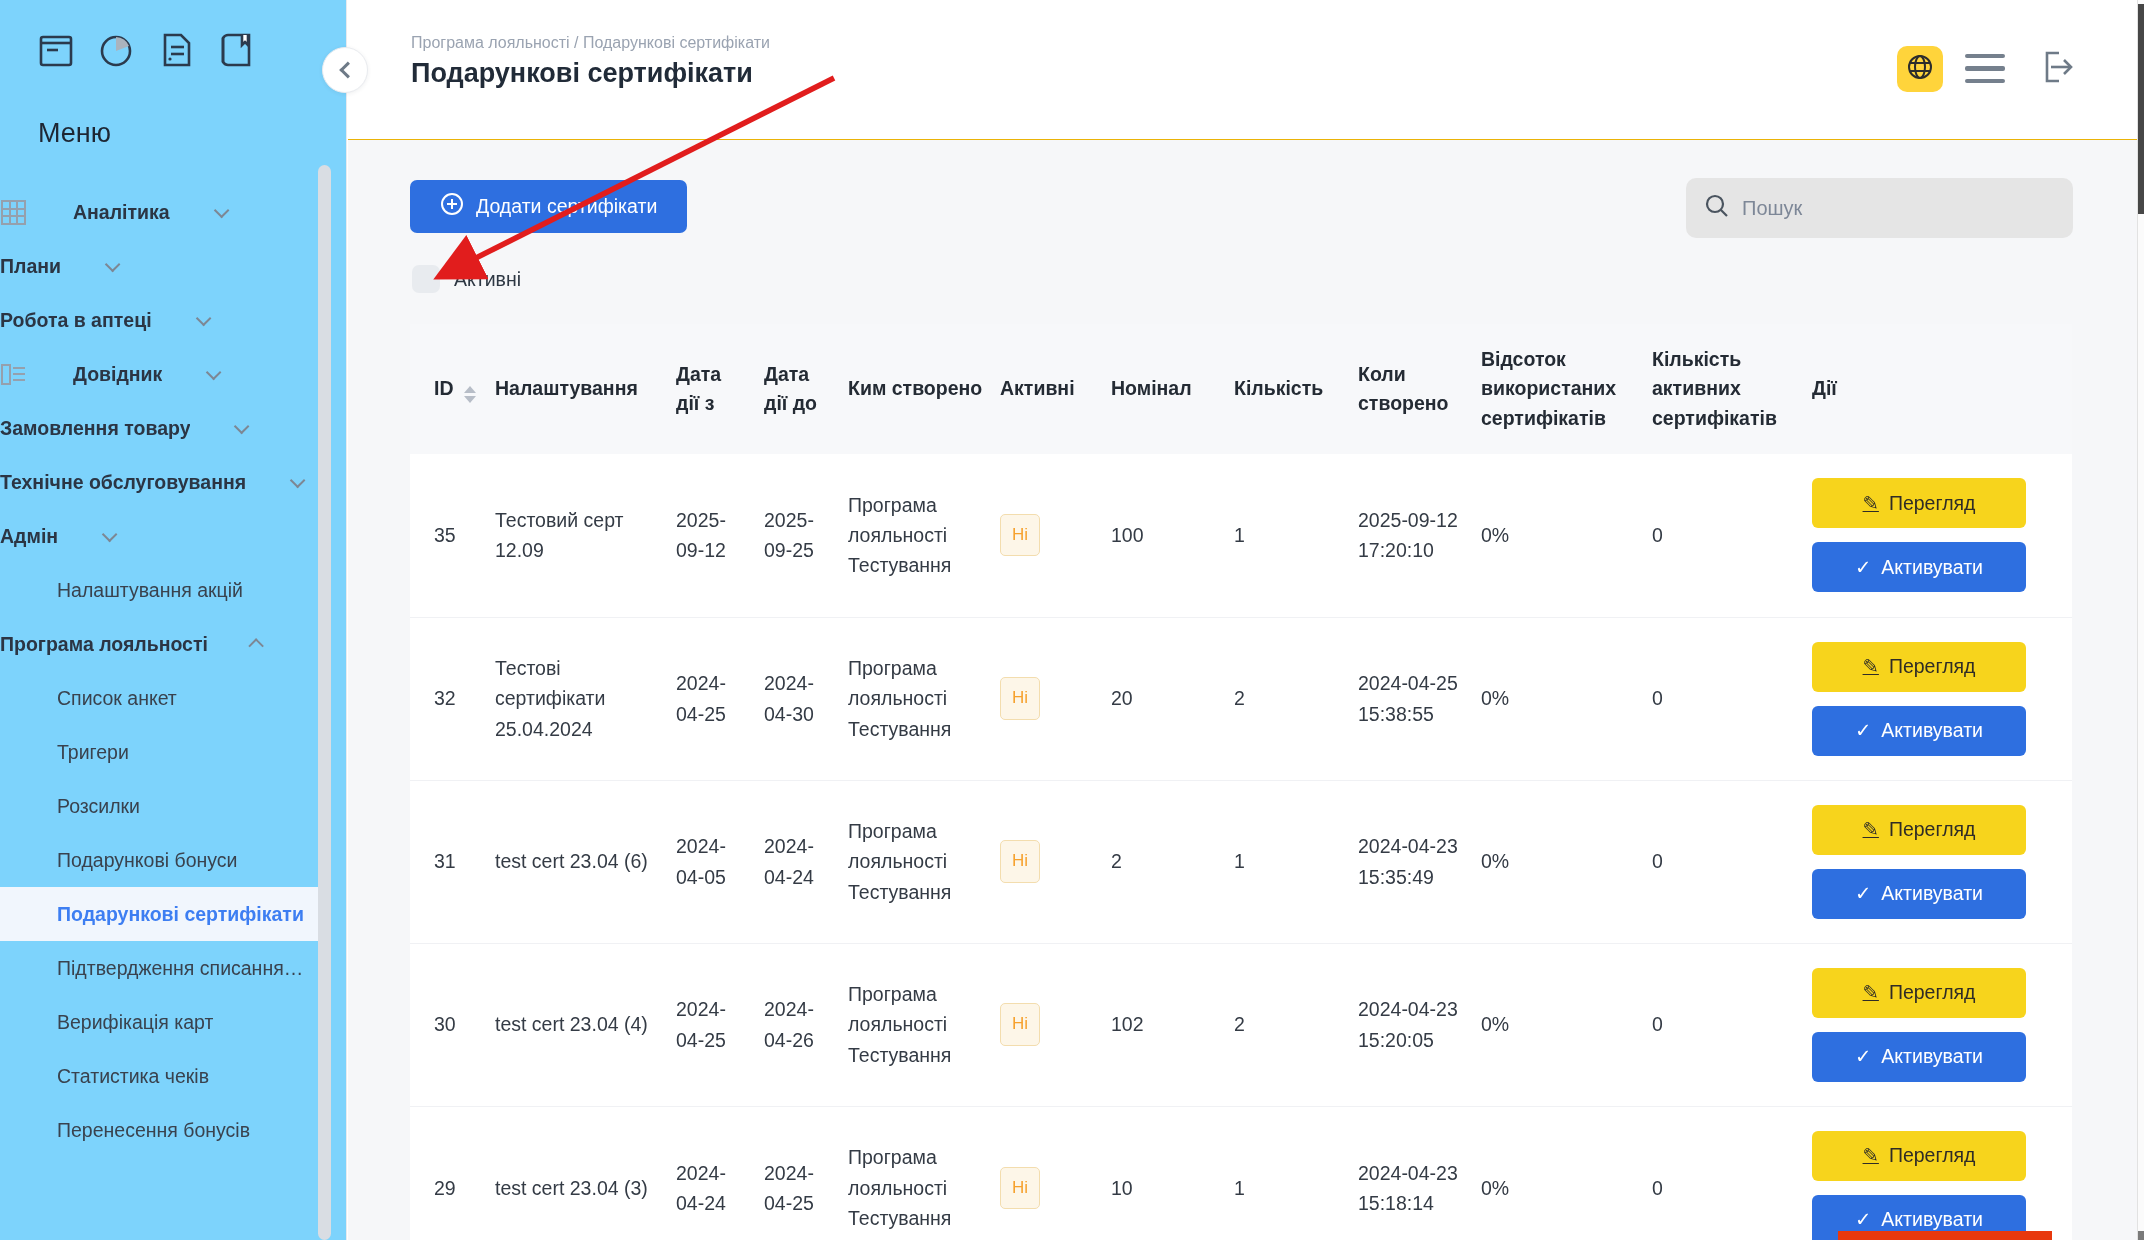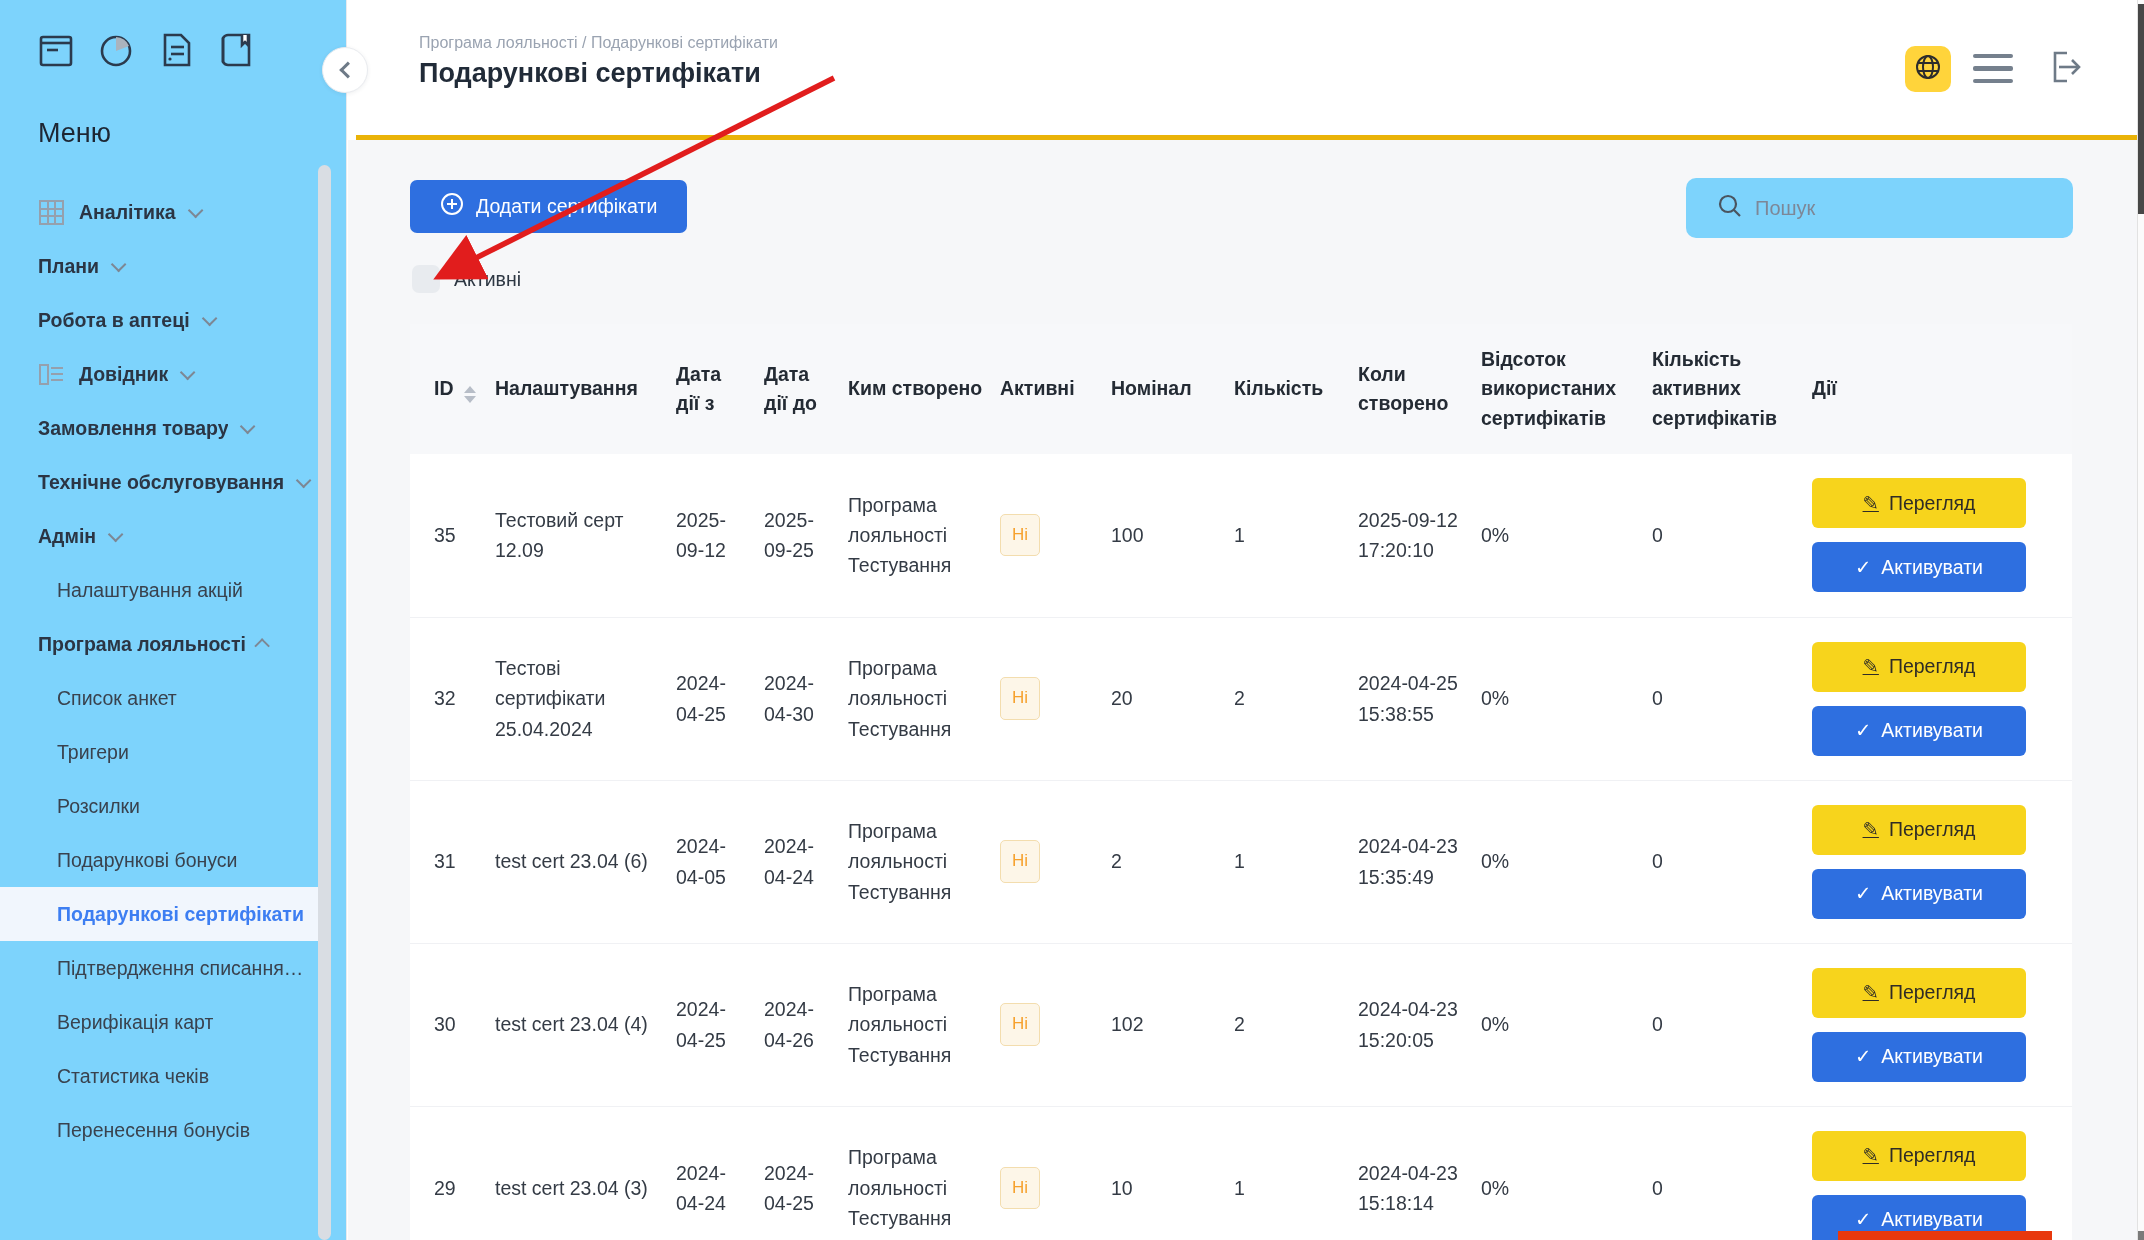--- a/index.html
+++ b/index.html
@@ -16,21 +16,21 @@
     background:#7dd3fc; border-right:1px solid #e7eaee; overflow:hidden;
   }
   .sb-icons { display:flex; gap:20px; margin:30px 0 0 36px; }
   .sb-icons svg { display:block; }
   .menu-title { margin:48px 0 0 38px; font-size:27px; font-weight:500; color:#1d2633; }
   .nav-list { list-style:none; margin-top:36px; }
   .nav-item {
     height:54px; display:flex; align-items:center; cursor:pointer;
     font-size:19.5px; color:#2b3544; width:318px;
   }
-  .nav-item.top { padding-left:38px; font-weight:700; }
+  .nav-item.top { font-weight:700;gap:32px; }
   .nav-item.sub { padding-left:57px; font-weight:400; color:#39424e; }
   .nav-item.active { background:#f1f6fd; color:#3d7ef2; font-weight:700; }
   .nav-item .icn { margin-right:14px; display:inline-flex; }
   .nav-item .label { white-space:nowrap; overflow:hidden; text-overflow:ellipsis; max-width:250px; }
   .chev { width:11px; height:11px; border-right:2.4px solid #7d8794; border-bottom:2.4px solid #7d8794;
           display:inline-block; margin-left:12px; }
   .chev.down { transform:rotate(45deg) translateY(-3px); }
   .chev.up   { transform:rotate(225deg) translateY(-2px); }
   .sb-scrollthumb {
     position:absolute; left:318px; top:165px; width:13px; height:1075px;
@@ -43,22 +43,22 @@
     background:#fff; border:1px solid #e9ebef; box-shadow:0 1px 4px rgba(40,50,70,.08);
     display:flex; align-items:center; justify-content:center; cursor:pointer; z-index:5;
   }
   .collapse-btn .chevleft {
     width:12px; height:12px; border-left:3px solid #6e7a87; border-bottom:3px solid #6e7a87;
     transform:rotate(45deg) translate(2px,-2px);
   }
 
   
   .topbar {
-    position:absolute; left:356px; top:0; width:1789px; height:140px; background:#fff;
-    border-bottom:5px solid #eab308;
+    position:absolute; left:348px; top:0; width:1789px; height:140px; background:#fff;
+    border-bottom:1px solid #eab308;
   }
   .breadcrumb { position:absolute; left:63px; top:34px; font-size:16px; color:#9aa3b1; }
   .page-title { position:absolute; left:63px; top:58px; font-size:27px; font-weight:700; color:#212b38; }
   .topbar-actions { position:absolute; right:60px; top:45px; display:flex; align-items:center; gap:22px; }
   .globe-btn {
     width:46px; height:46px; border-radius:10px; background:#ffd43b; border:none; cursor:pointer;
     display:flex; align-items:center; justify-content:center;
   }
   .burger-btn { width:46px; height:46px; background:none; border:none; cursor:pointer;
     display:flex; flex-direction:column; justify-content:center; gap:8px; }
@@ -70,22 +70,22 @@
     position:absolute; left:348px; top:140px; width:1789px; height:1100px;
     background:#f6f7f9; padding:40px 0 0 62px;
   }
   .toolbar { position:relative; height:62px; }
   .add-btn {
     position:absolute; left:0; top:0; height:53px; padding:0 30px; border:none; border-radius:7px;
     background:#2e6fe0; color:#fff; font-size:19.5px; font-weight:500; cursor:pointer;
     display:flex; align-items:center; gap:12px; font-family:inherit;
   }
   .search-box {
-    position:absolute; left:1276px; top:-2px; width:387px; height:60px; background:#7dd3fc;
-    border-radius:10px; display:flex; align-items:center; padding:0 18px; gap:12px;justify-content:flex-end;
+    position:absolute; left:1276px; top:-2px; width:387px; height:60px; background:#e5e5e5;
+    border-radius:10px; display:flex; align-items:center; padding:0 18px; gap:12px;
   }
   .search-box input {
     border:none; background:transparent; outline:none; font-size:20px; color:#47505c;
     font-family:inherit; width:300px;
   }
   .search-box input::placeholder { color:#7d8797; }
   .filter-row { display:flex; align-items:center; gap:14px; margin:22px 0 0 2px; height:30px; }
   .checkbox { width:28px; height:28px; border-radius:7px; background:#e8ebef; cursor:pointer; }
   .filter-label { font-size:19.5px; color:#2e3844; }
 

